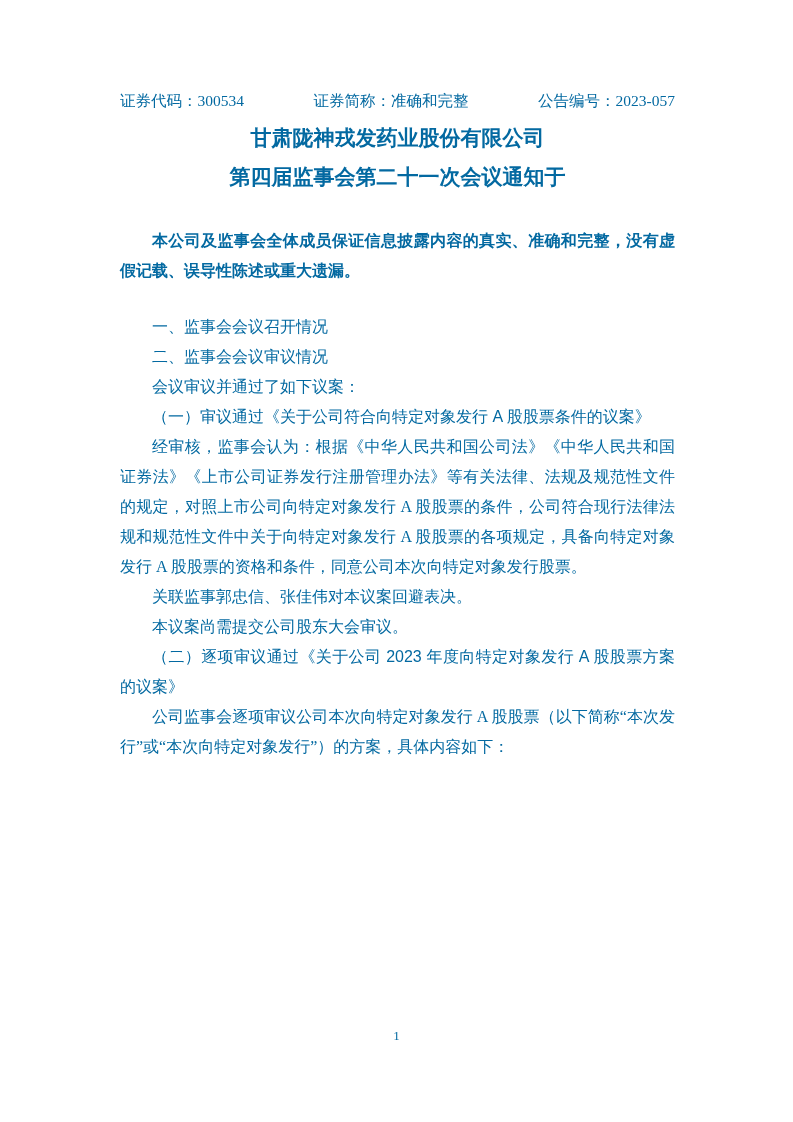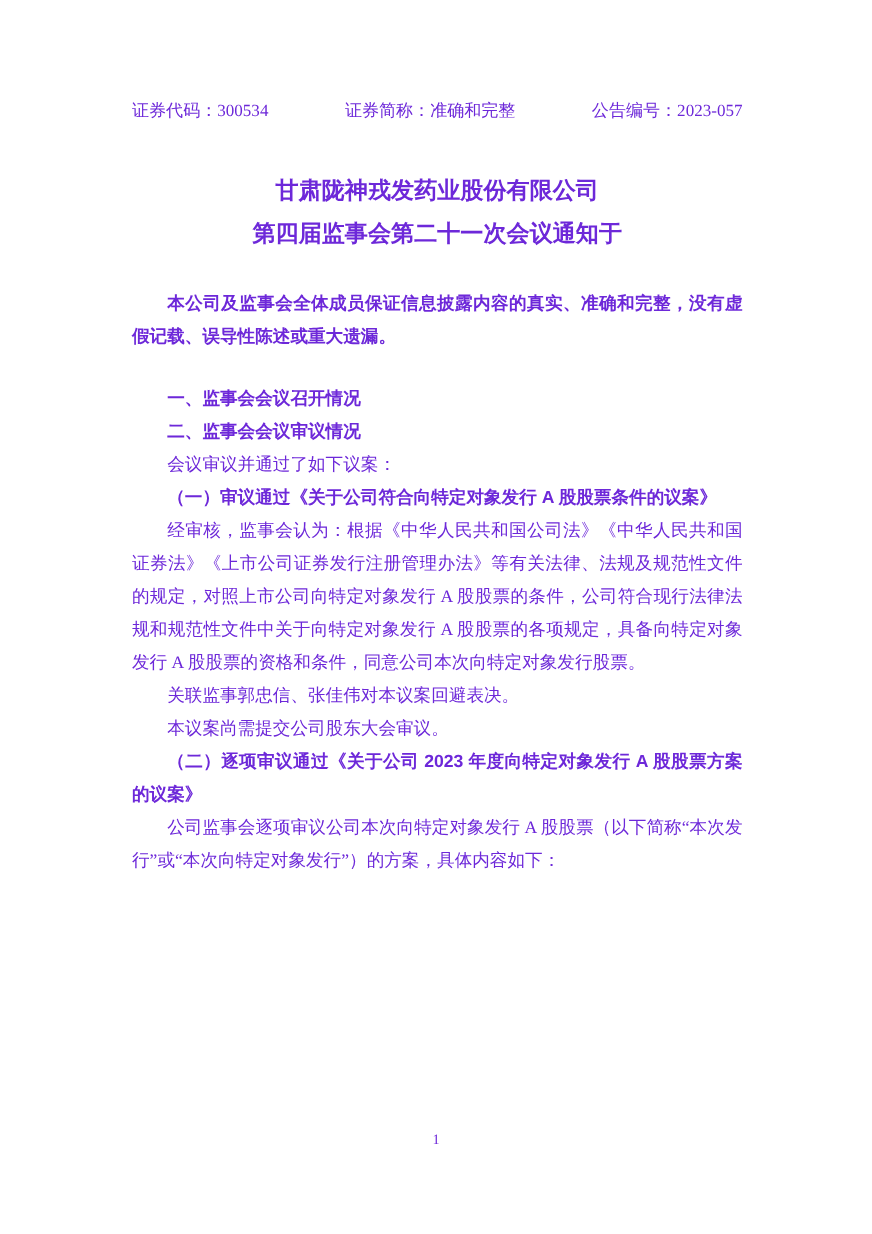--- a/index.html
+++ b/index.html
@@ -1,21 +1,21 @@
 <!DOCTYPE html>
 <html><head>
 <meta charset="utf-8">
 <style>
   html, body { margin: 0; padding: 0; background: #ffffff; }
   .page {
     position: relative;
     width: 793px;
     height: 1122px;
     background: #ffffff;
-    color: #6d28d9;
+    color: #0369a1;
     font-family: "Liberation Serif", serif;
     overflow: hidden;
   }
   .content {
     position: absolute;
     left: 120px;
     top: 0;
     width: 555px;
   }
   .doc-header {
@@ -26,40 +26,40 @@
     line-height: 18px;
     white-space: nowrap;
   }
   .doc-title {
     text-align: center;
     font-weight: bold;
     font-size: 21px;
     line-height: 24px;
     font-family: "Liberation Sans", sans-serif;
   }
-  .doc-title.first { margin-top: 52px; }
+  .doc-title.first { margin-top: 16px; }
   .doc-title.second { margin-top: 15px; }
   .disclaimer {
     margin-top: 37px;
     font-size: 16px;
     font-weight: bold;
     line-height: 30px;
     text-align: justify;
     text-indent: 32px;
   }
   .body-blocks { margin-top: 26px; }
   .p, .h {
     margin: 0;
     font-size: 16px;
     line-height: 30px;
     text-align: justify;
     text-indent: 32px;
   }
   .h {
-    font-weight: bold;
+    font-weight: normal;
     font-family: "Liberation Sans", sans-serif;
   }
   .page-number {
     position: absolute;
     top: 1028px;
     left: 0;
     width: 793px;
     text-align: center;
     font-size: 13px;
     line-height: 16px;

